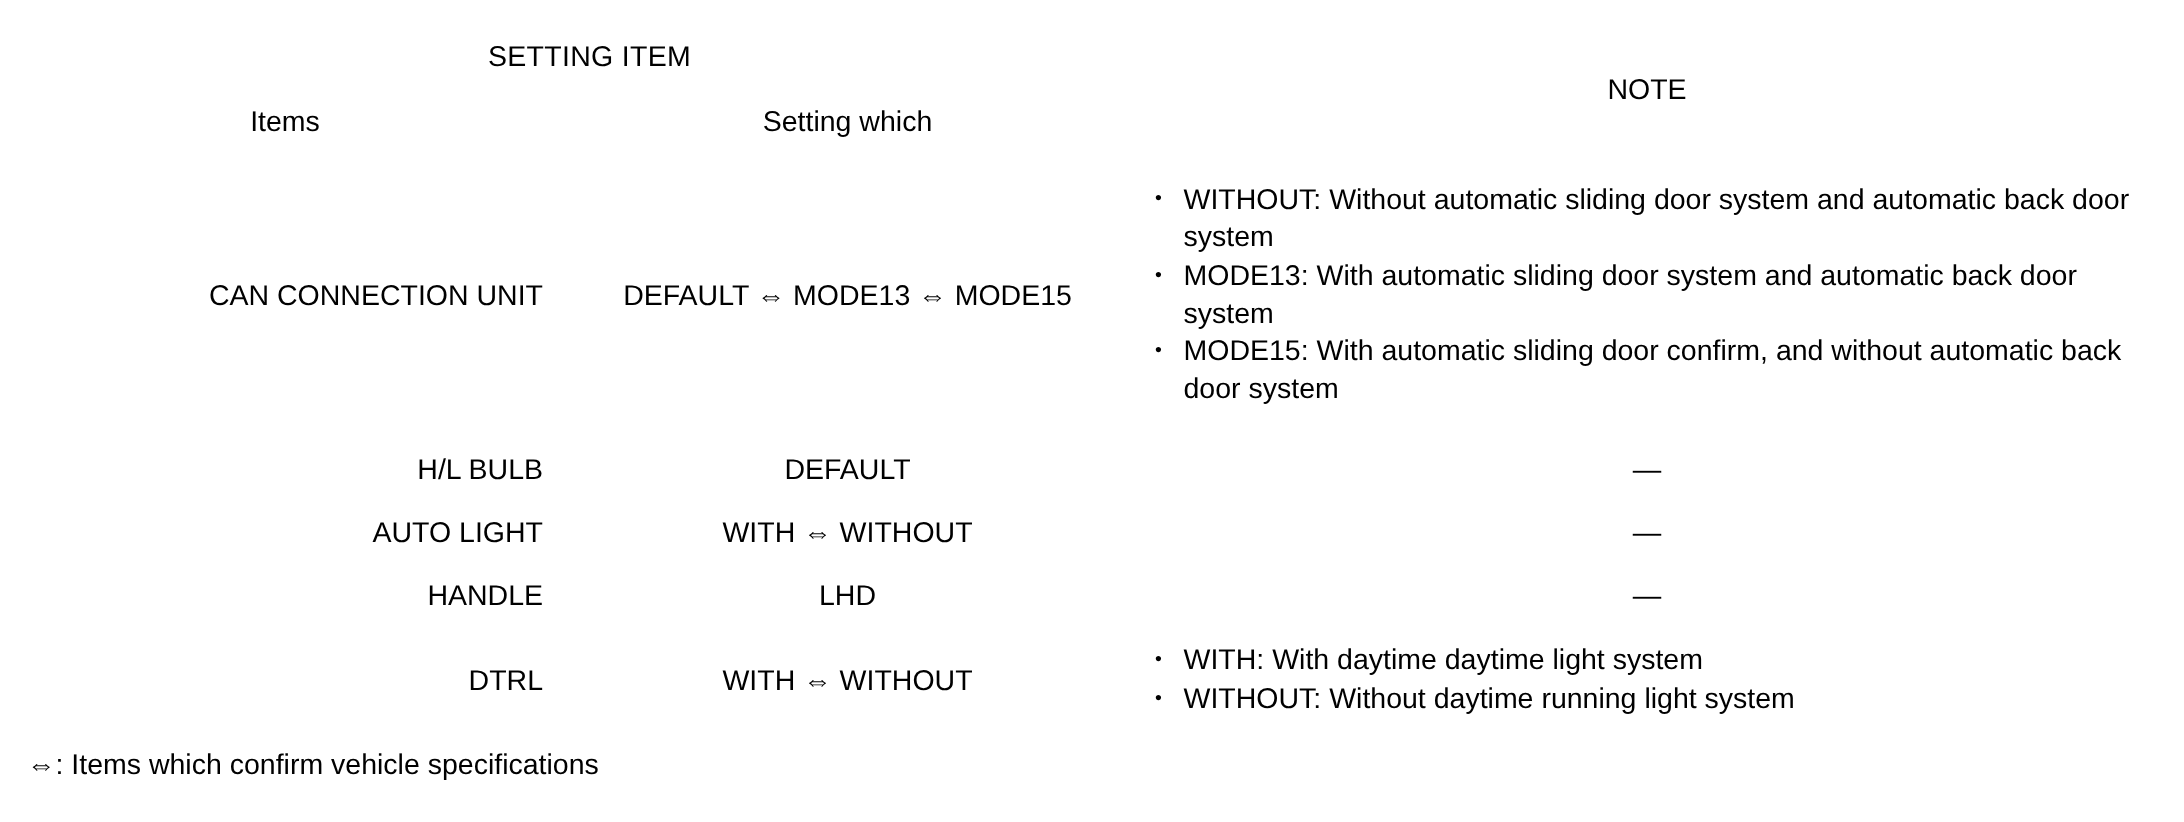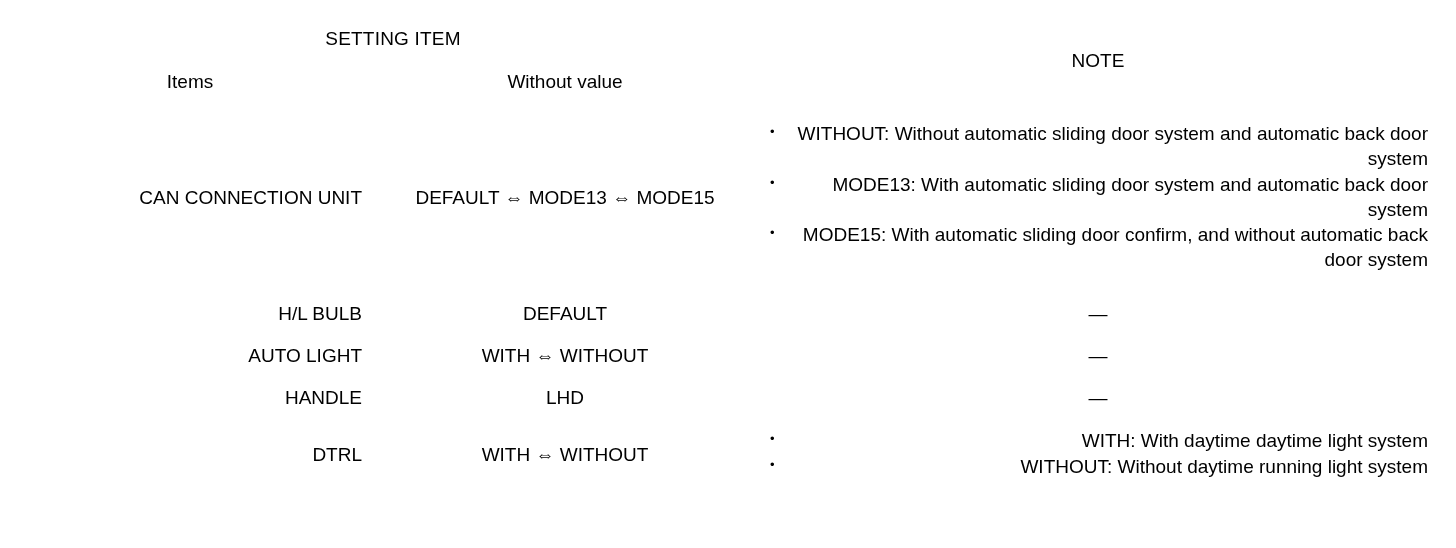--- a/index.html
+++ b/index.html
@@ -77,21 +77,21 @@
     text-align: right;
     font-size: 19px;
     padding: 0 6px;
   }
   .cell-value {
     text-align: center;
     font-size: 19px;
     padding: 0 6px;
   }
   .cell-note {
-    text-align: right;
+    text-align: left;
     font-size: 19px;
     padding: 7px 14px 7px 14px;
   }
   .cell-note-dash {
     text-align: center;
     font-size: 19px;
   }
 
   .row-tall   > td { height: 190px; }
   .row-short  > td { height: 42px; }
@@ -141,21 +141,21 @@
     </colgroup>
     <tbody>
 
       <tr>
         <td colspan="2" class="hdr-setting-item b-top-thick b-bot-thin b-right-thin">SETTING ITEM</td>
         <td rowspan="2" class="hdr-note b-top-thick b-bot-thick">NOTE</td>
       </tr>
 
       <tr>
         <td class="hdr-sub b-bot-thick b-right-thin">Items</td>
-        <td class="hdr-sub b-bot-thick b-right-thin">Without value</td>
+        <td class="hdr-sub b-bot-thick b-right-thin">Setting which</td>
       </tr>
 
       <tr class="row-tall">
         <td class="cell-item b-bot-thick b-right-thin">CAN CONNECTION UNIT</td>
         <td class="cell-value b-bot-thick b-right-thin">DEFAULT ⇔ MODE13 ⇔ MODE15</td>
         <td class="cell-note b-bot-thick">
           <ul class="note-list">
             <li>WITHOUT: Without automatic sliding door system and automatic back door system</li>
             <li>MODE13: With automatic sliding door system and automatic back door system</li>
             <li>MODE15: With automatic sliding door confirm, and without automatic back door system</li>
@@ -188,14 +188,15 @@
           <ul class="note-list">
             <li>WITH: With daytime daytime light system</li>
             <li>WITHOUT: Without daytime running light system</li>
           </ul>
         </td>
       </tr>
 
     </tbody>
   </table>
 
+  <div class="footnote">⇔: Items which confirm vehicle specifications</div>
 
 </div>
 
 </body></html>

